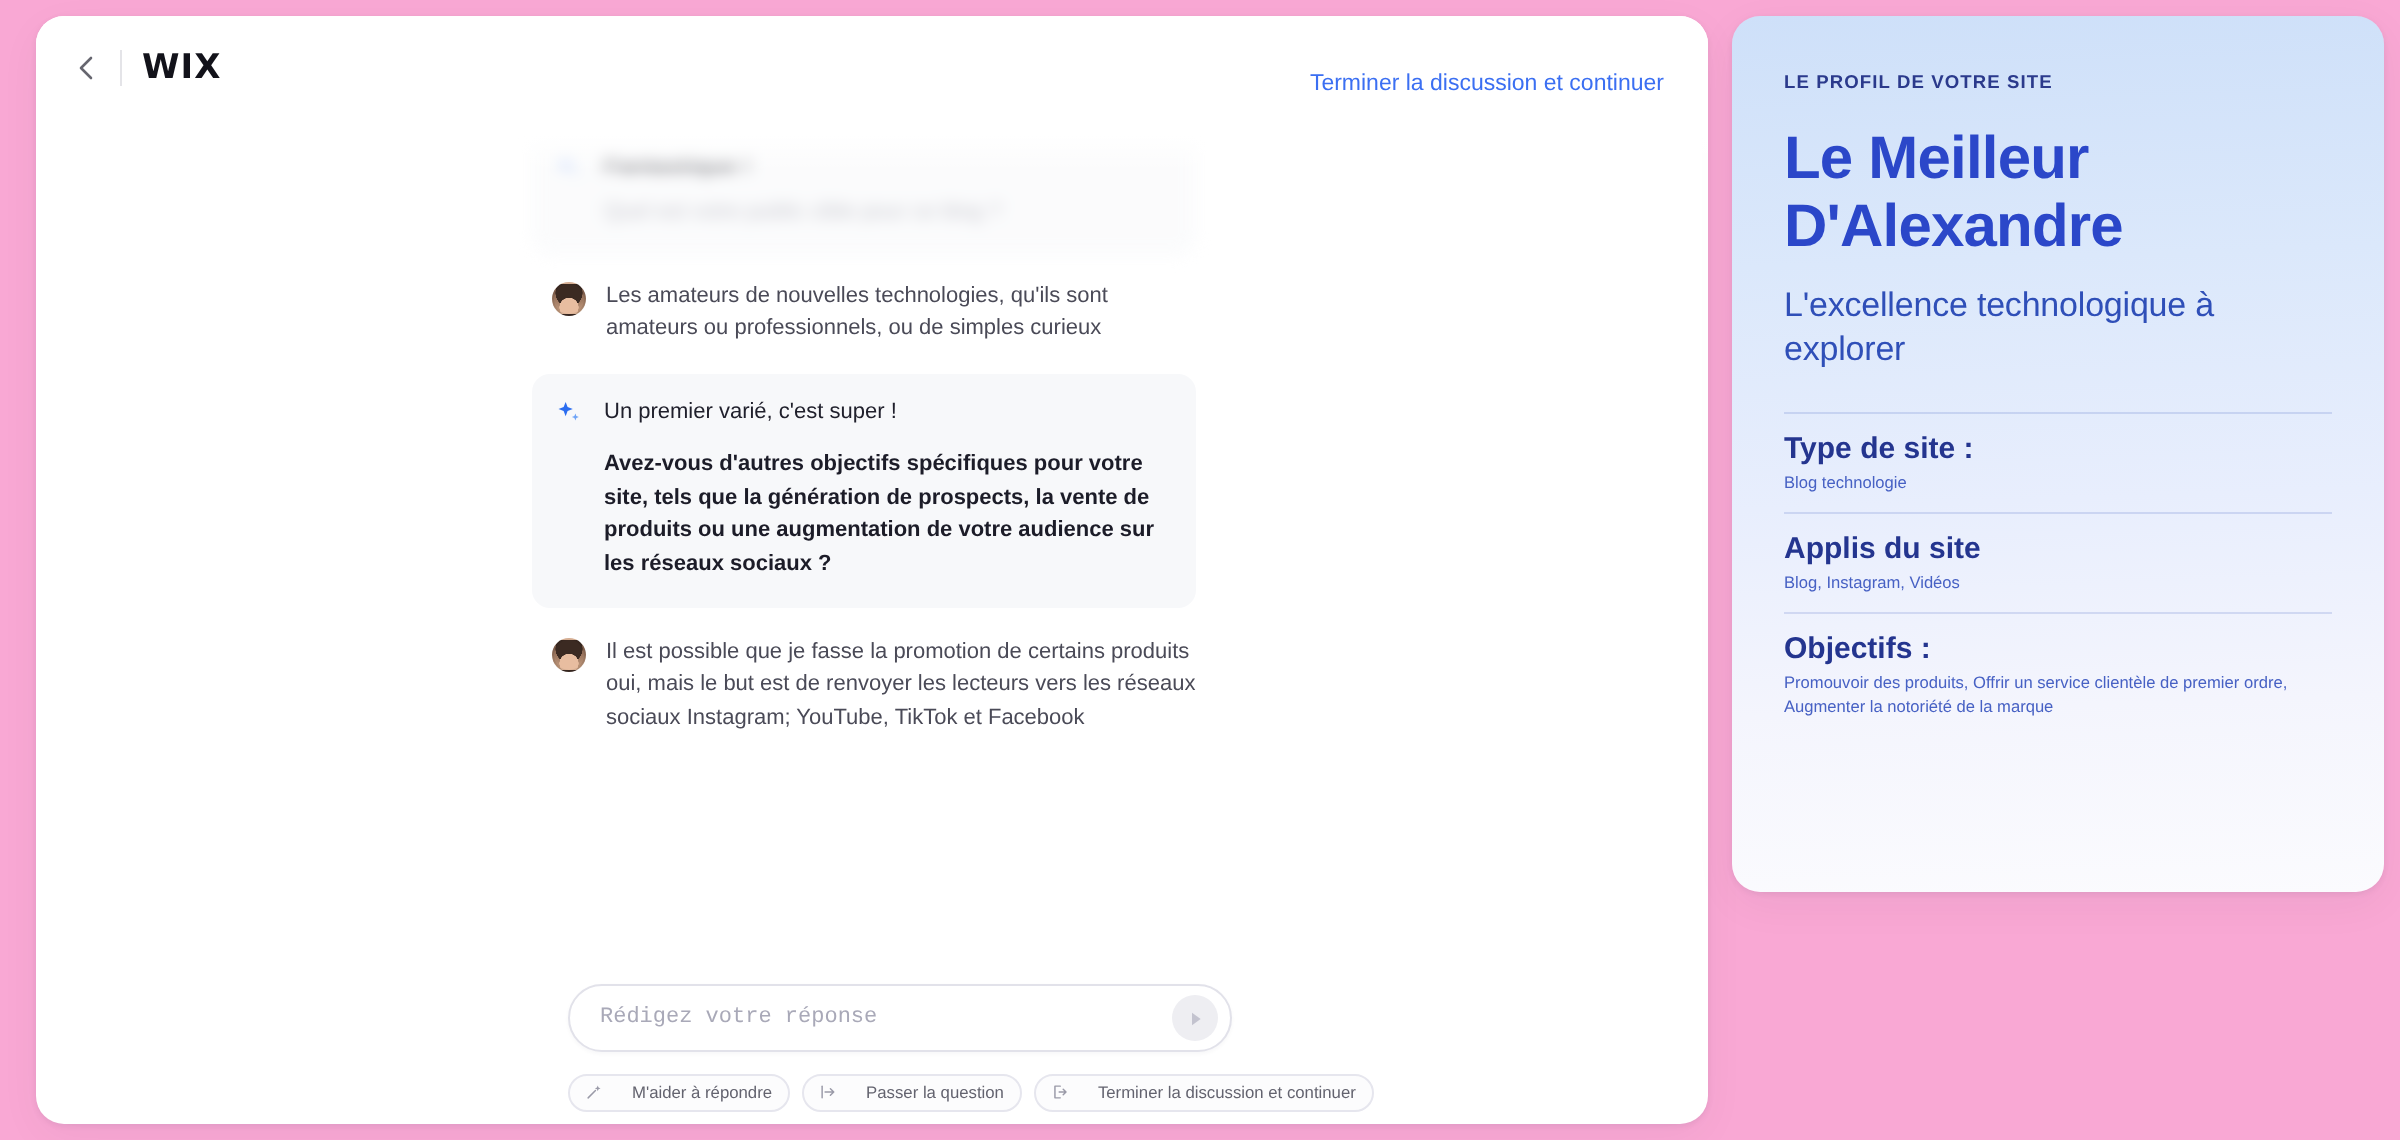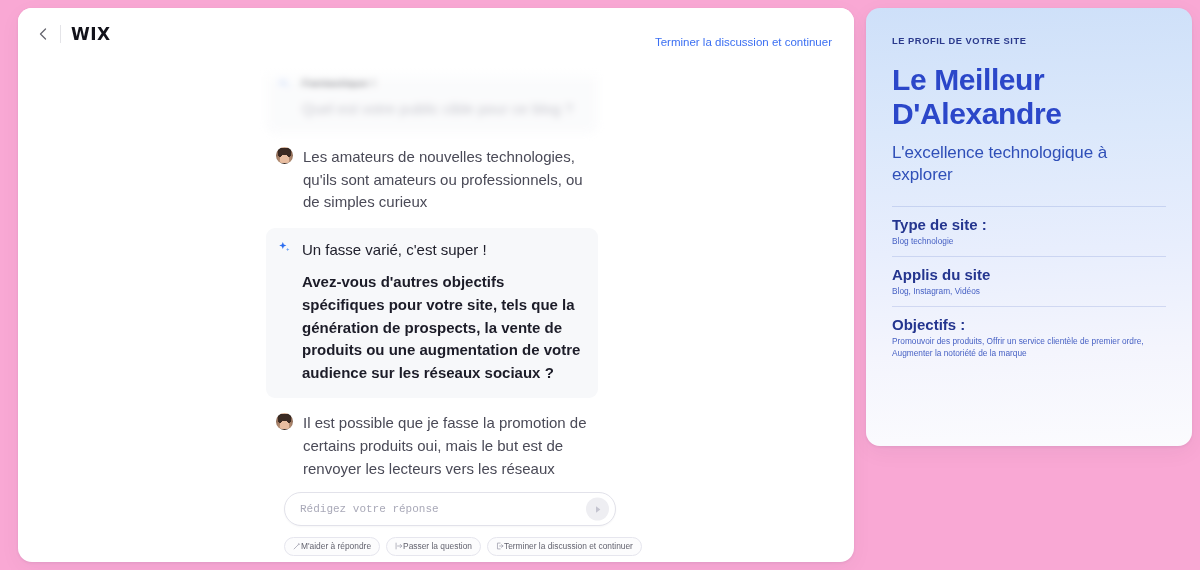--- a/index.html
+++ b/index.html
@@ -133,21 +133,21 @@
 
   .sparkle {
     flex: 0 0 auto;
     width: 15px; height: 15px;
     margin-top: 1px;
   }
 
   .msg-body { flex: 1 1 auto; min-width: 0; }
 
   .txt {
-    font-size: 15px;
+    font-size: 11px;
     line-height: 1.52;
     color: #4a4a57;
   }
   .txt.dark { color: #20202c; }
   .txt.bold { font-weight: 700; color: #1c1c28; }
   .txt + .txt { margin-top: 9px; }
 
   .ai-title {
     font-size: 11.8px;
     font-weight: 700;
@@ -207,21 +207,21 @@
   }
 
   .chips {
     display: flex;
     gap: 6px;
     margin-top: 11px;
   }
   .chip {
     display: inline-flex;
     align-items: center;
-    gap: 0;
+    gap: 15px;
     border: 1px solid #e6e6ee;
     border-radius: 11px;
     background: #fcfcfd;
     padding: 2px 8px;
     font-size: 8.4px;
     color: #63636f;
     cursor: pointer;
     white-space: nowrap;
     line-height: 1.5;
     text-align: center;
@@ -320,21 +320,21 @@
             <div class="txt">Les amateurs de nouvelles technologies, qu'ils sont amateurs ou professionnels, ou de simples curieux</div>
           </div>
         </div>
 
         <div class="msg ai">
           <svg class="sparkle" viewBox="0 0 16 16" fill="none">
             <path d="M6.2 2.1l1.05 2.75L10 5.9 7.25 6.95 6.2 9.7 5.15 6.95 2.4 5.9l2.75-1.05z" fill="#2b6df0"></path>
             <path d="M11.4 8.3l.52 1.34 1.34.52-1.34.52-.52 1.34-.52-1.34-1.34-.52 1.34-.52z" fill="#6fa4f7"></path>
           </svg>
           <div class="msg-body">
-            <div class="txt dark">Un fasse varié, c'est super !</div>
+            <div class="txt dark">Un premier varié, c'est super !</div>
             <div class="txt bold">Avez-vous d'autres objectifs spécifiques pour votre site, tels que la génération de prospects, la vente de produits ou une augmentation de votre audience sur les réseaux sociaux ?</div>
           </div>
         </div>
 
         <div class="msg user">
           <div class="avatar"></div>
           <div class="msg-body">
             <div class="txt">Il est possible que je fasse la promotion de certains produits oui, mais le but est de renvoyer les lecteurs vers les réseaux sociaux Instagram; YouTube, TikTok et Facebook</div>
           </div>
         </div>

